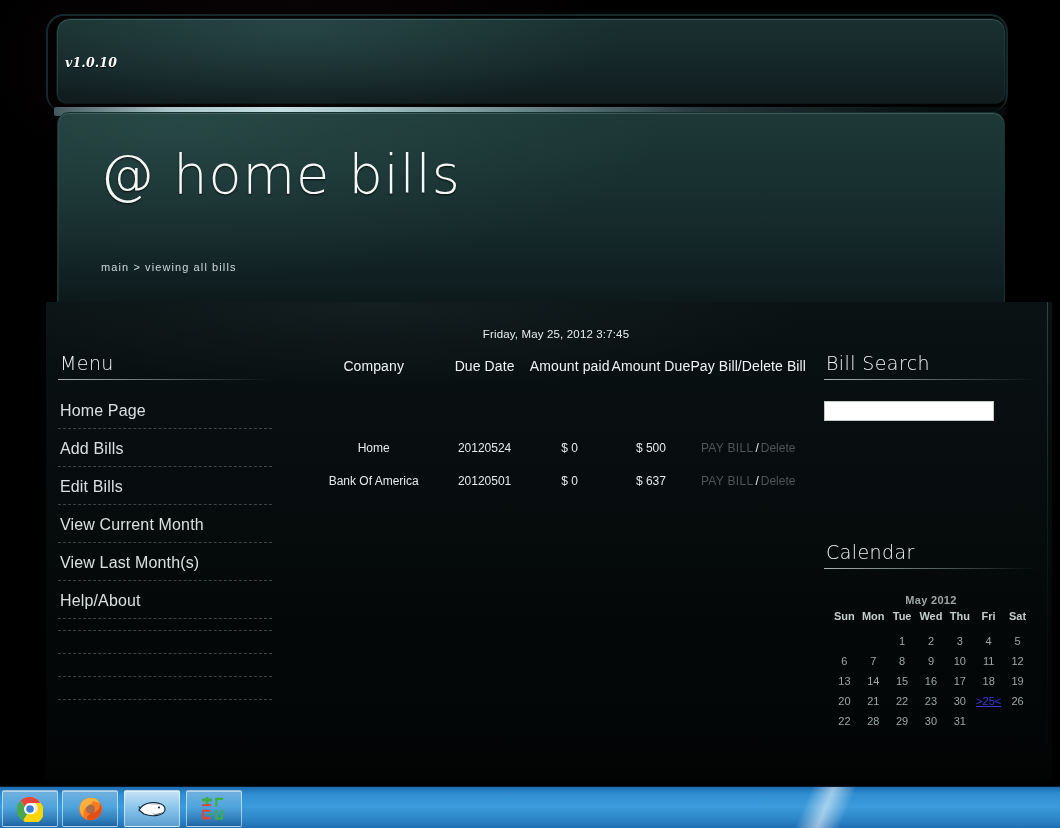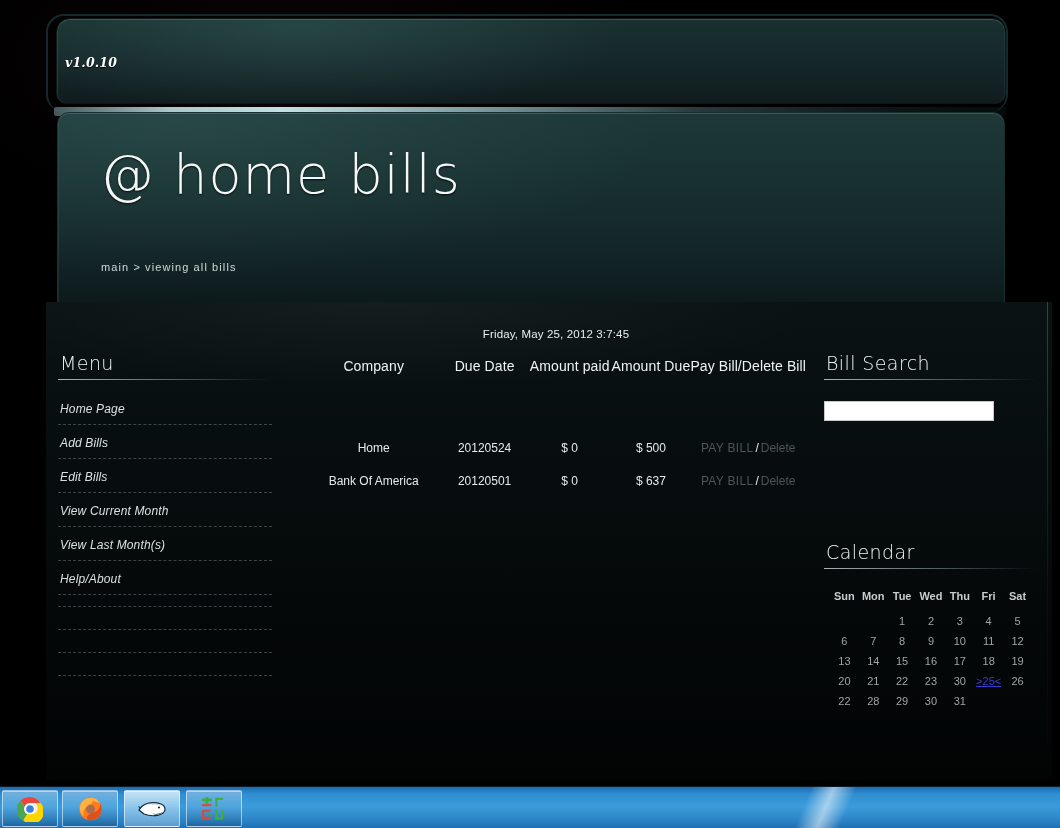--- a/index.html
+++ b/index.html
@@ -146,26 +146,25 @@
     letter-spacing: .4px;
     padding-left: 2px;
   }
   .sec-rule {
     margin-top: 5px;
     height: 1px;
     background: linear-gradient(90deg, rgba(225,235,235,0.75), rgba(170,190,192,0.45) 55%, rgba(90,110,112,0.12) 92%, rgba(0,0,0,0));
   }
   .menu-list { margin-top: 22px; }
   .menu-item {
-    font-size: 12px;
+    font-size: 16px;
     color: #d8e0e0;
     padding: 0 0 8px 2px;
     letter-spacing: .15px;
     cursor: pointer;
-    font-style: italic;
   }
   .menu-dash {
     height: 0; border-top: 1px dashed rgba(150,165,165,0.38);
     margin: 0 0 11px 0;
   }
   .menu-dash.empty { margin-bottom: 22px; }
 
   
   .tablecol { position: absolute; left: 260px; top: 26px; width: 500px; }
   .datestamp {
@@ -358,20 +357,23 @@
           <div class="sec-rule"></div>
           <div class="searchbox">
             <input type="text" id="search-input" placeholder="" style="">
           </div>
 
           <div class="cal-wrap">
             <div class="sec-title">Calendar</div>
             <div class="sec-rule"></div>
             <table class="cal-table">
               <thead>
+                <tr>
+                  <td colspan="7" class="cal-month">May 2012</td>
+                </tr>
                 <tr id="cal-head">
                     <th>Sun</th>
                     <th>Mon</th>
                     <th>Tue</th>
                     <th>Wed</th>
                     <th>Thu</th>
                     <th>Fri</th>
                     <th>Sat</th>
                   </tr>
               </thead>

